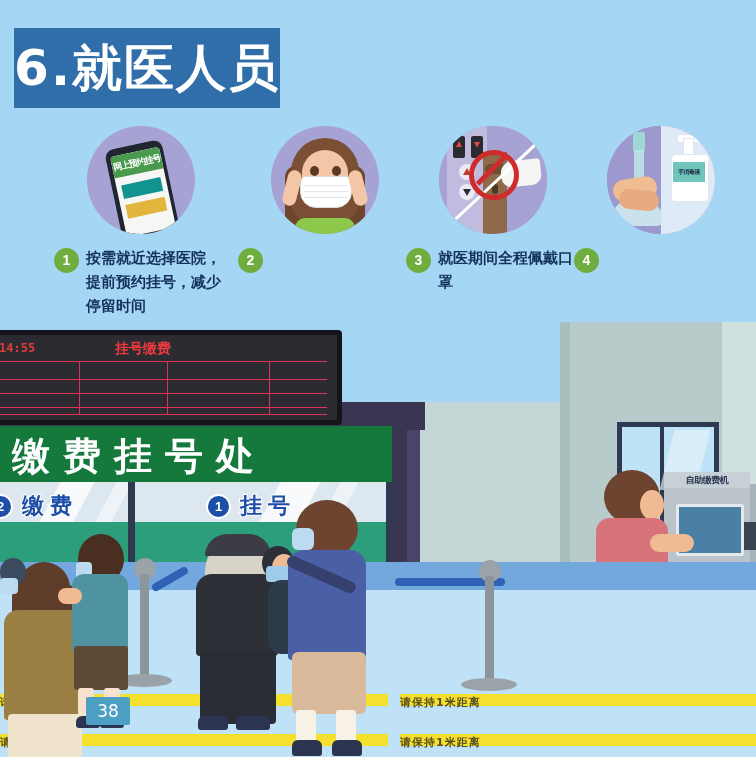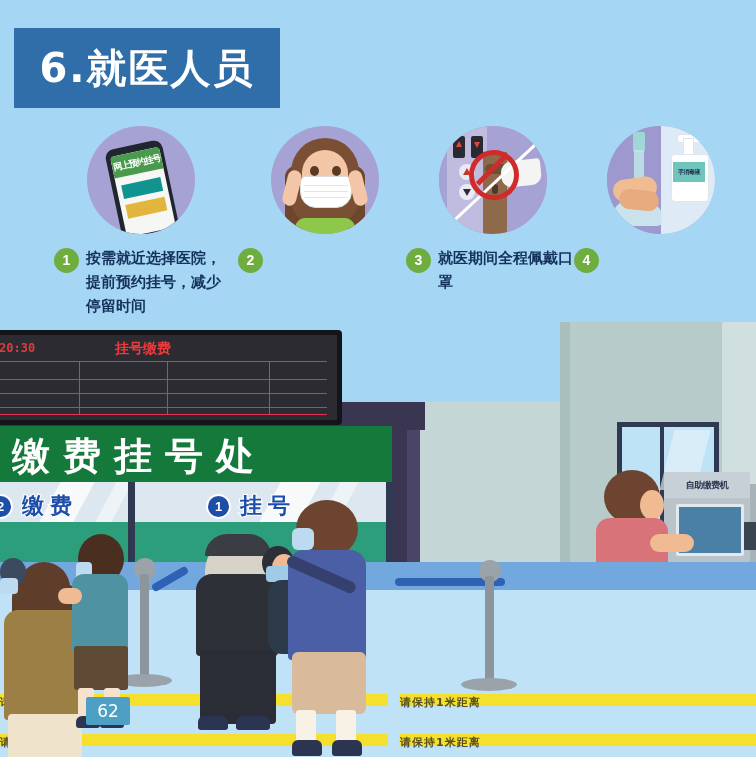--- a/index.html
+++ b/index.html
@@ -11,21 +11,21 @@
   }
   .page{position:relative;width:756px;height:757px;overflow:hidden;background:#a5d6f3;}
 
   
   .header-band{position:absolute;left:0;top:0;width:756px;height:20px;background:#a5d6f3;}
   .title-box{
     position:absolute;left:14px;top:28px;width:266px;height:80px;
     background:#2f6ea9;display:flex;align-items:center;justify-content:center;
   }
   .title-text{
-    color:#ffffff;font-size:40px;font-weight:bold;letter-spacing:2px;
+    color:#ffffff;font-size:50px;font-weight:bold;letter-spacing:2px;
     font-family:"DejaVu Sans","Liberation Sans",sans-serif;
     white-space:nowrap;
   }
 
   
   .tips{position:absolute;left:0;top:126px;width:756px;height:196px;}
   .tip{position:absolute;top:0;width:186px;}
   .tip-circle{
     position:relative;margin:0 auto;width:108px;height:108px;border-radius:50%;
     background:#a7a2d4;overflow:hidden;
@@ -115,21 +115,21 @@
 
   
   .rwin{position:absolute;left:617px;top:100px;width:92px;height:125px;background:#bfe3f6;border:5px solid #2f3a52;}
   .rwin-m{position:absolute;left:660px;top:100px;width:4px;height:125px;background:#2f3a52;}
   .rwin-g{position:absolute;left:667px;top:108px;width:36px;height:60px;background:#e7f3fb;opacity:.65;transform:skewX(-14deg);}
   .rwin-tree{position:absolute;left:621px;top:160px;width:28px;height:60px;background:#74c48a;opacity:.75;}
 
   
   .kiosk{position:absolute;left:664px;top:150px;width:86px;height:205px;background:#b9c3c9;border-radius:4px;}
   .kiosk2{position:absolute;left:740px;top:162px;width:16px;height:195px;background:#a7b2b9;}
-  .kiosk-head{position:absolute;left:664px;top:150px;width:86px;height:26px;background:#c7d0d6;display:flex;align-items:center;justify-content:center;}
+  .kiosk-head{position:absolute;left:664px;top:150px;width:86px;height:16px;background:#c7d0d6;display:flex;align-items:center;justify-content:center;}
   .kiosk-head span{font-size:9px;color:#2a3550;font-weight:bold;font-family:"DejaVu Sans",sans-serif;letter-spacing:-.5px;}
   .kiosk-screen{position:absolute;left:676px;top:182px;width:62px;height:46px;background:#4a7fa6;border:3px solid #e2e8ec;border-radius:2px;}
   .kiosk-tray{position:absolute;left:672px;top:240px;width:66px;height:12px;background:#8c979e;border-radius:2px;}
   .kiosk-base{position:absolute;left:664px;top:258px;width:86px;height:97px;background:#2f72b8;}
   .kiosk-base2{position:absolute;left:740px;top:258px;width:16px;height:97px;background:#2a639f;}
   .kiosk-slot{position:absolute;left:744px;top:200px;width:12px;height:28px;background:#3a4350;}
 
   
   .bldg-top{position:absolute;left:0;top:80px;width:425px;height:28px;background:#3a3550;}
   .bldg-col{position:absolute;left:385px;top:80px;width:22px;height:300px;background:#3a3550;}
@@ -319,21 +319,21 @@
     <div class="bldg-col2"></div>
     <div class="bldg-top"></div>
     <div class="bldg-col"></div>
 
     <div class="greensign">
       <span>缴费挂号处</span>
     </div>
 
     <div class="led">
       <div class="led-in"></div>
-      <div class="led-time">20:30</div>
+      <div class="led-time">14:55</div>
       <div class="led-title">挂号缴费</div>
       <div class="led-grid">
         <div class="hl" style="top:0px"></div>
         <div class="hl" style="top:18px"></div>
         <div class="hl" style="top:32px"></div>
         <div class="hl" style="top:46px"></div>
         <div class="hl" style="top:53px"></div>
         <div class="vl" style="left:82px"></div>
         <div class="vl" style="left:170px"></div>
         <div class="vl" style="left:272px"></div>
@@ -432,15 +432,15 @@
       <div class="pbody" style="left:290px;top:232px;width:74px;height:12px;background:#35406e;border-radius:6px;transform:rotate(24deg);transform-origin:left top;"></div>
       <div class="pbody" style="left:292px;top:330px;width:74px;height:62px;background:#d9bb9b;border-radius:6px;"></div>
       <div class="pleg" style="left:296px;top:388px;width:20px;height:36px;background:#f7f1e6;"></div>
       <div class="pleg" style="left:336px;top:388px;width:20px;height:36px;background:#f7f1e6;"></div>
       <div class="pshoe" style="left:292px;top:418px;width:30px;height:16px;"></div>
       <div class="pshoe" style="left:332px;top:418px;width:30px;height:16px;"></div>
     </div>
 
   </div>
 
-  <div class="pagenum">62</div>
+  <div class="pagenum">38</div>
 
 </div>
 
 </body></html>

